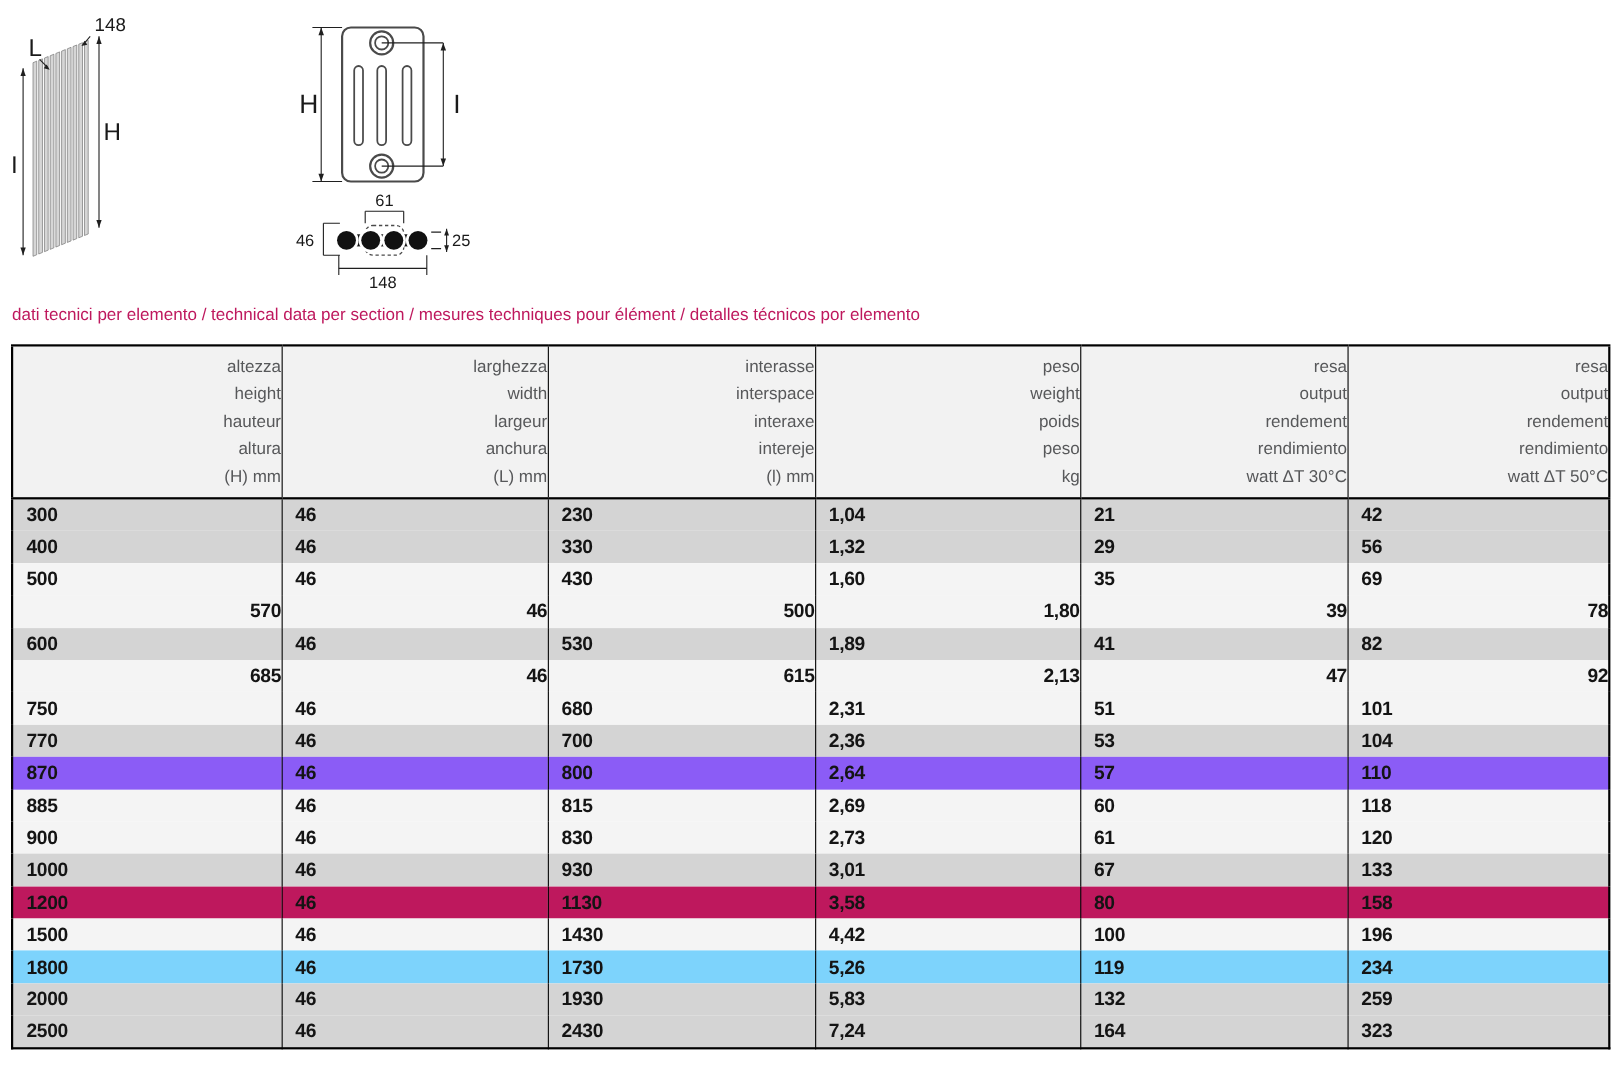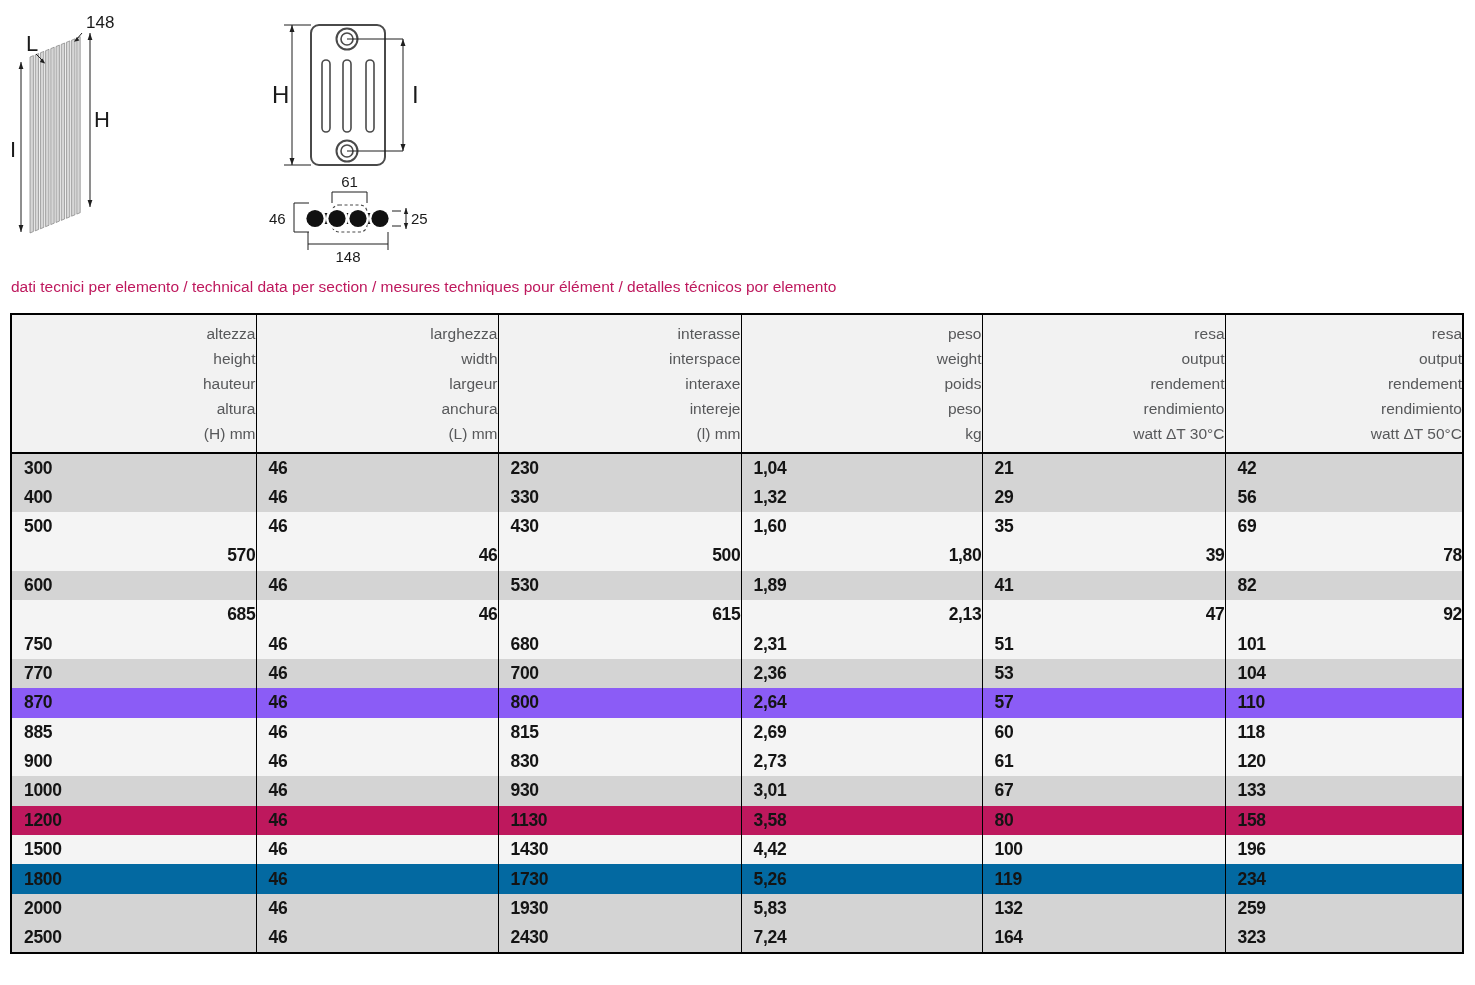--- a/index.html
+++ b/index.html
@@ -314,21 +314,21 @@
           <td>158</td>
         </tr>
         <tr style="background: rgb(244, 244, 244);">
           <td>1500</td>
           <td>46</td>
           <td>1430</td>
           <td>4,42</td>
           <td>100</td>
           <td>196</td>
         </tr>
-        <tr style="background: #0369a1; margin-top: 40px;">
+        <tr style="background: #7dd3fc; margin-top: 40px;">
           <td>1800</td>
           <td>46</td>
           <td>1730</td>
           <td>5,26</td>
           <td>119</td>
           <td>234</td>
         </tr>
         <tr style="background: rgb(212, 212, 212);">
           <td>2000</td>
           <td>46</td>

